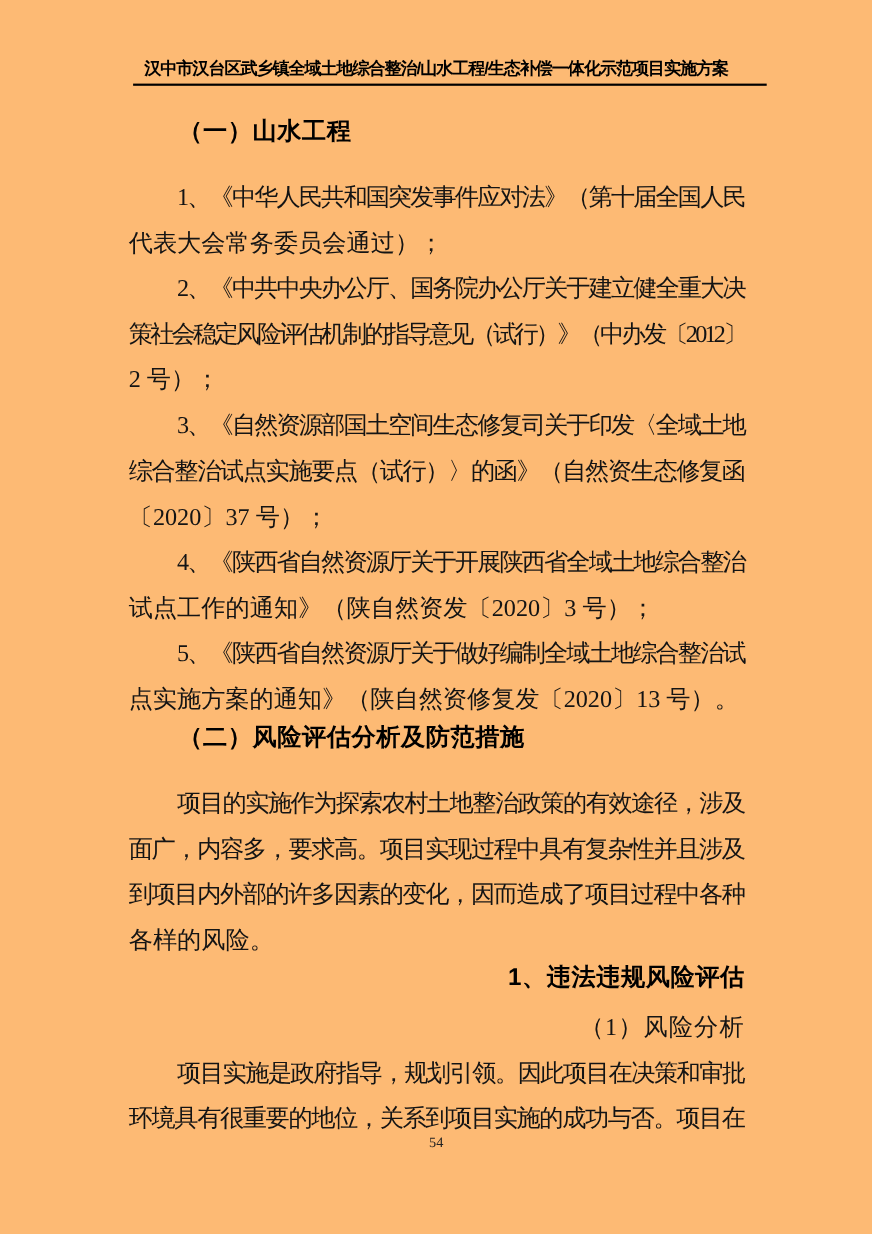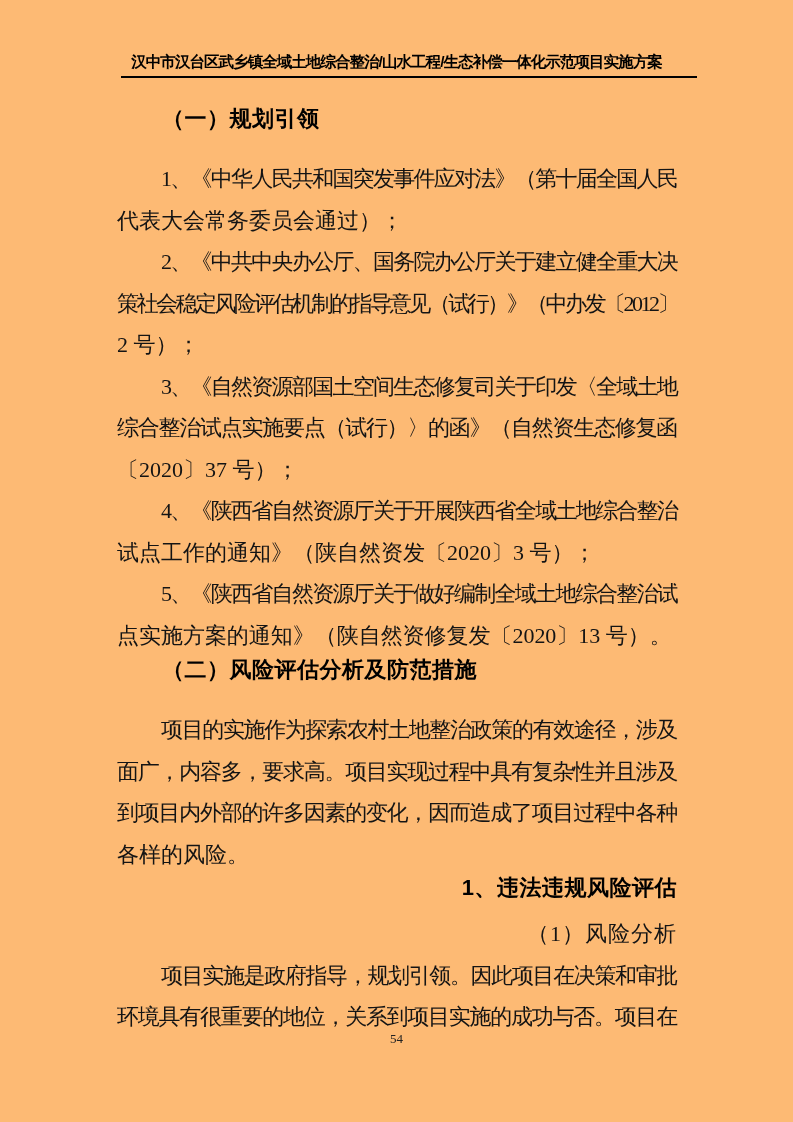--- a/index.html
+++ b/index.html
@@ -79,28 +79,28 @@
     color:#222;
   }
 </style>
 </head>
 <body>
 
 <div class="page">
   <div class="header-text">汉中市汉台区武乡镇全域土地综合整治/山水工程/生态补偿一体化示范项目实施方案</div>
   <div class="header-rule"></div>
   <div class="doc-body">
-      <div class="h1">（一）规划引领</div>
+      <div class="h1">（一）山水工程</div>
       <div class="para">
         <div class="line first" style="letter-spacing: -1.73px;">1、《中华人民共和国突发事件应对法》（第十届全国人民</div>
         <div class="line last" style="letter-spacing: 0px;">代表大会常务委员会通过）；</div>
       </div>
       <div class="para">
         <div class="line first" style="letter-spacing: -1.73px;">2、《中共中央办公厅、国务院办公厅关于建立健全重大决</div>
-        <div class="line" style="letter-spacing: -2.52px; text-align: center;">策社会稳定风险评估机制的指导意见（试行）》（中办发〔2012〕</div>
+        <div class="line" style="letter-spacing: -2.52px;">策社会稳定风险评估机制的指导意见（试行）》（中办发〔2012〕</div>
         <div class="line last" style="letter-spacing: 0px;">2 号）；</div>
       </div>
       <div class="para">
         <div class="line first" style="letter-spacing: -1.73px;">3、《自然资源部国土空间生态修复司关于印发〈全域土地</div>
         <div class="line" style="letter-spacing: -1.26px;">综合整治试点实施要点（试行）〉的函》（自然资生态修复函</div>
         <div class="line last" style="letter-spacing: 0px;">〔2020〕37 号）；</div>
       </div>
       <div class="para">
         <div class="line first" style="letter-spacing: -1.73px;">4、《陕西省自然资源厅关于开展陕西省全域土地综合整治</div>
         <div class="line last" style="letter-spacing: 0px;">试点工作的通知》（陕自然资发〔2020〕3 号）；</div>

